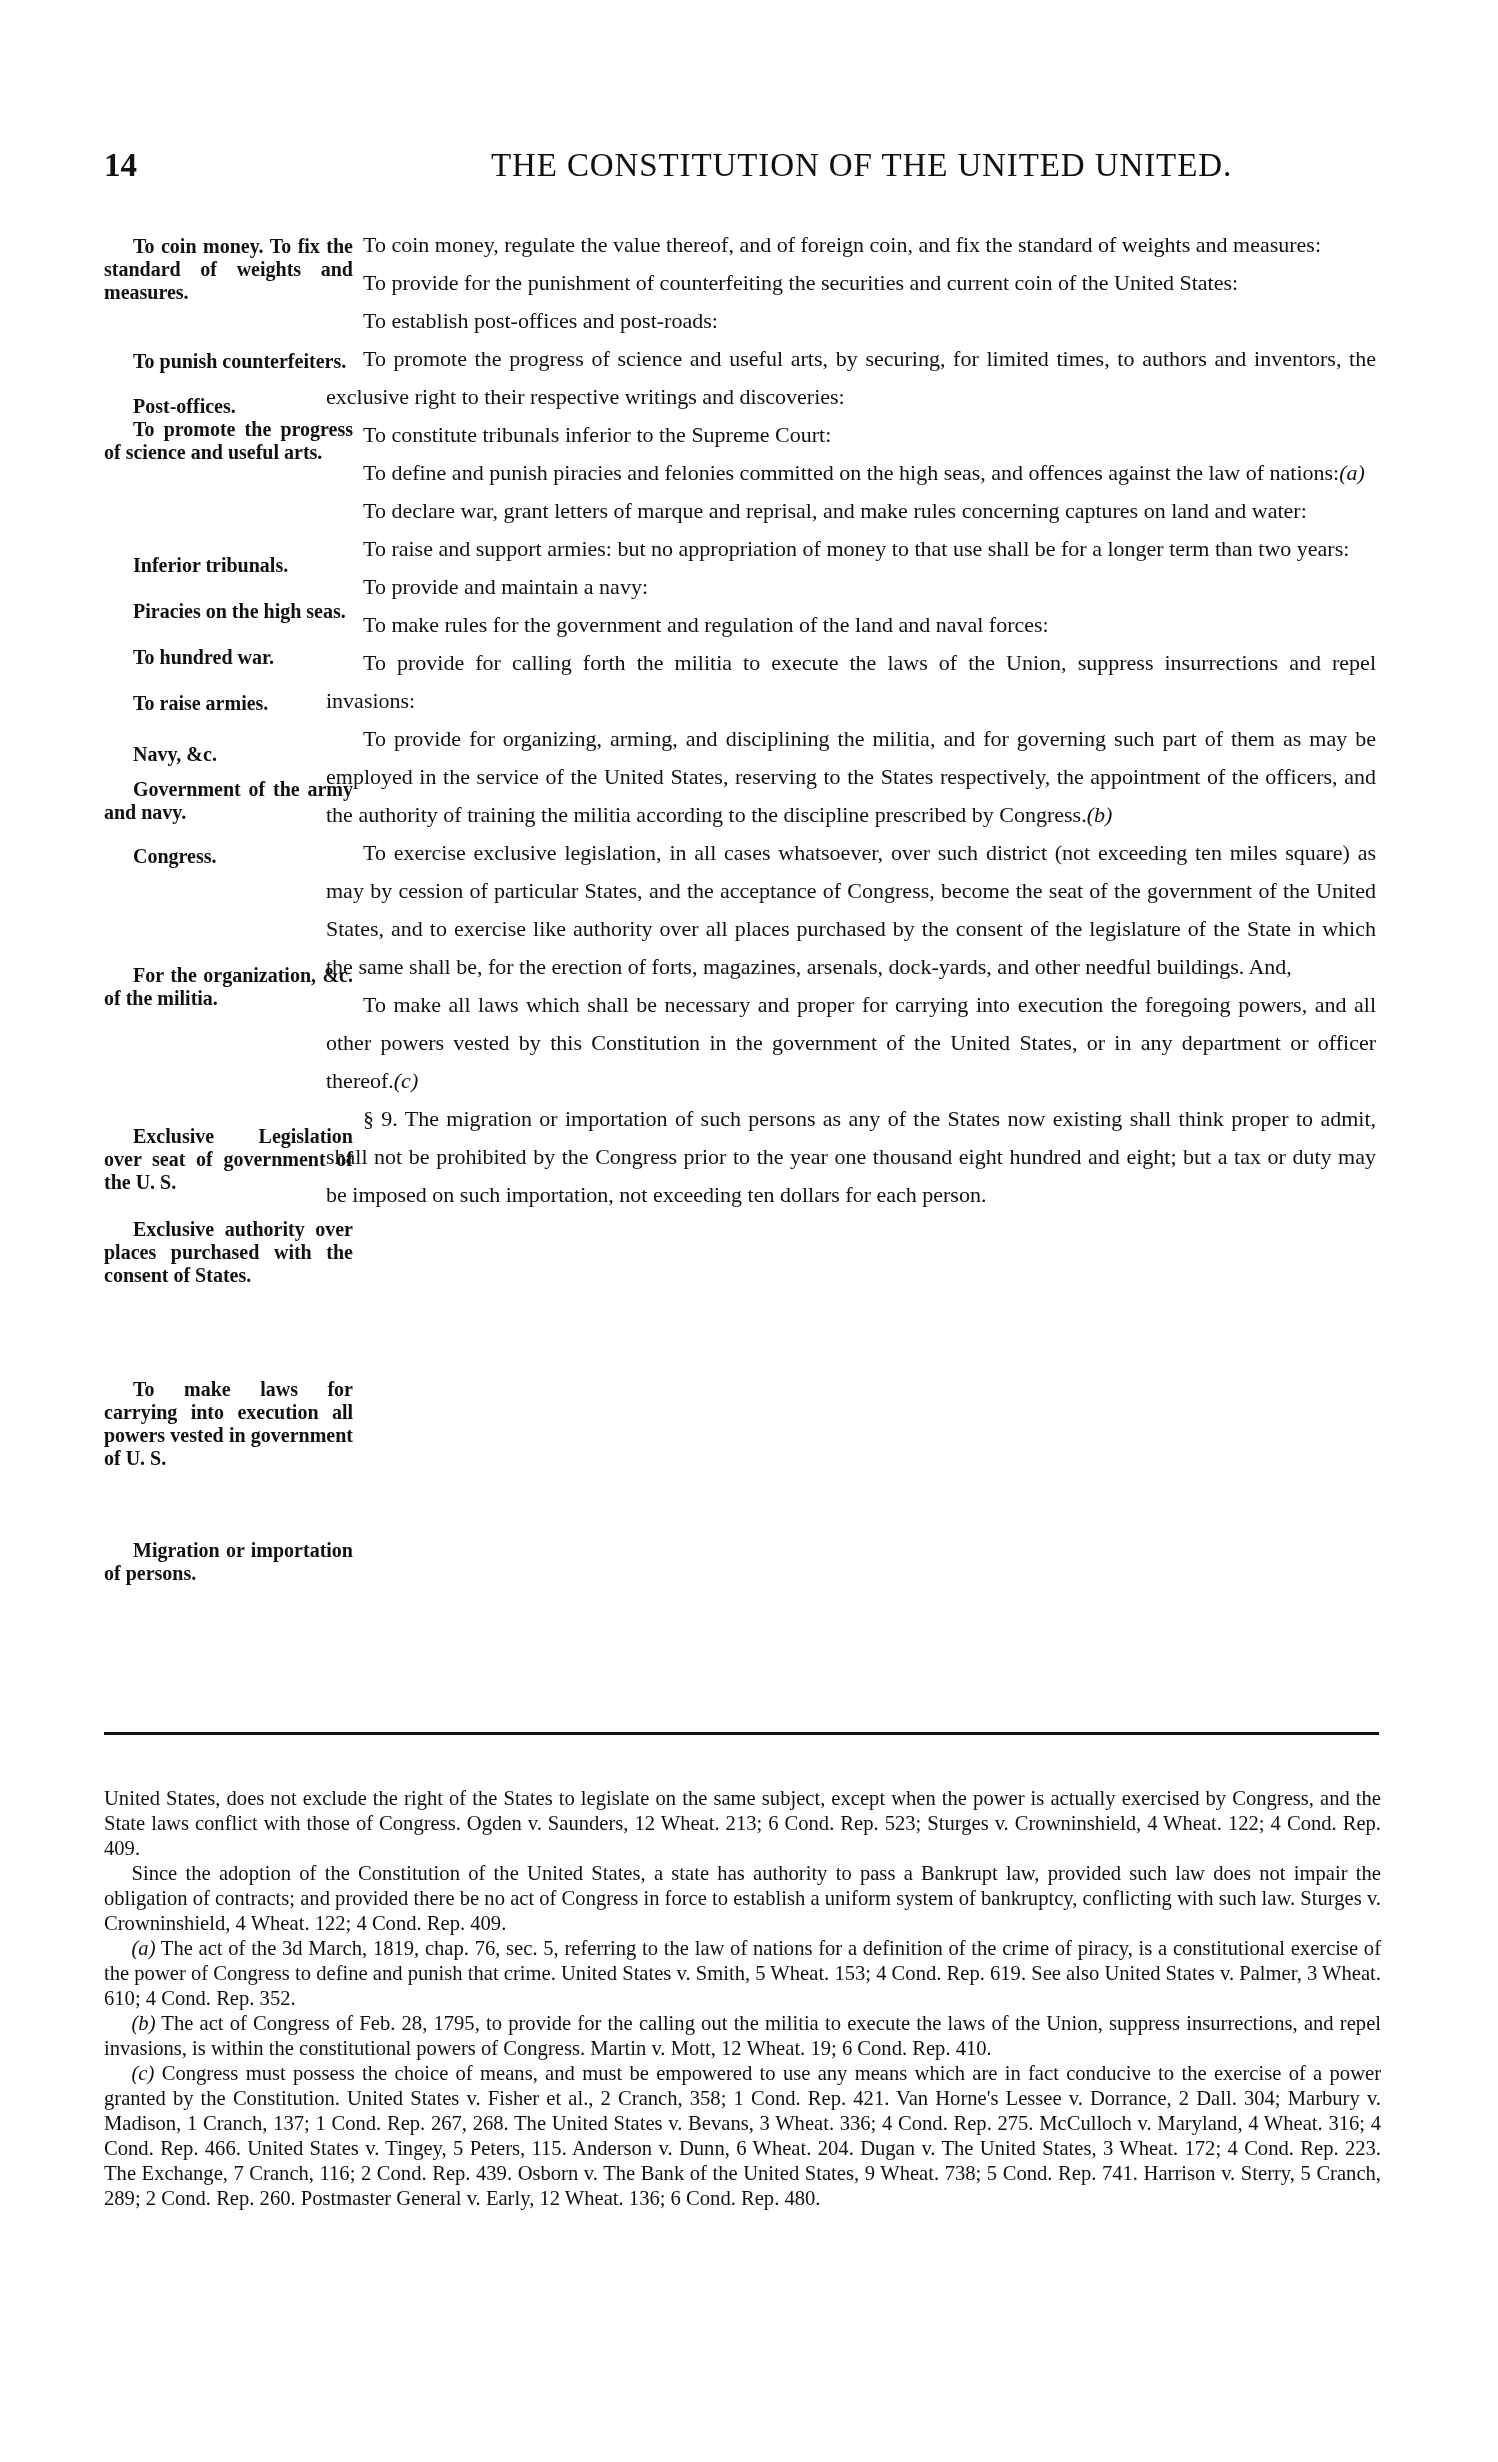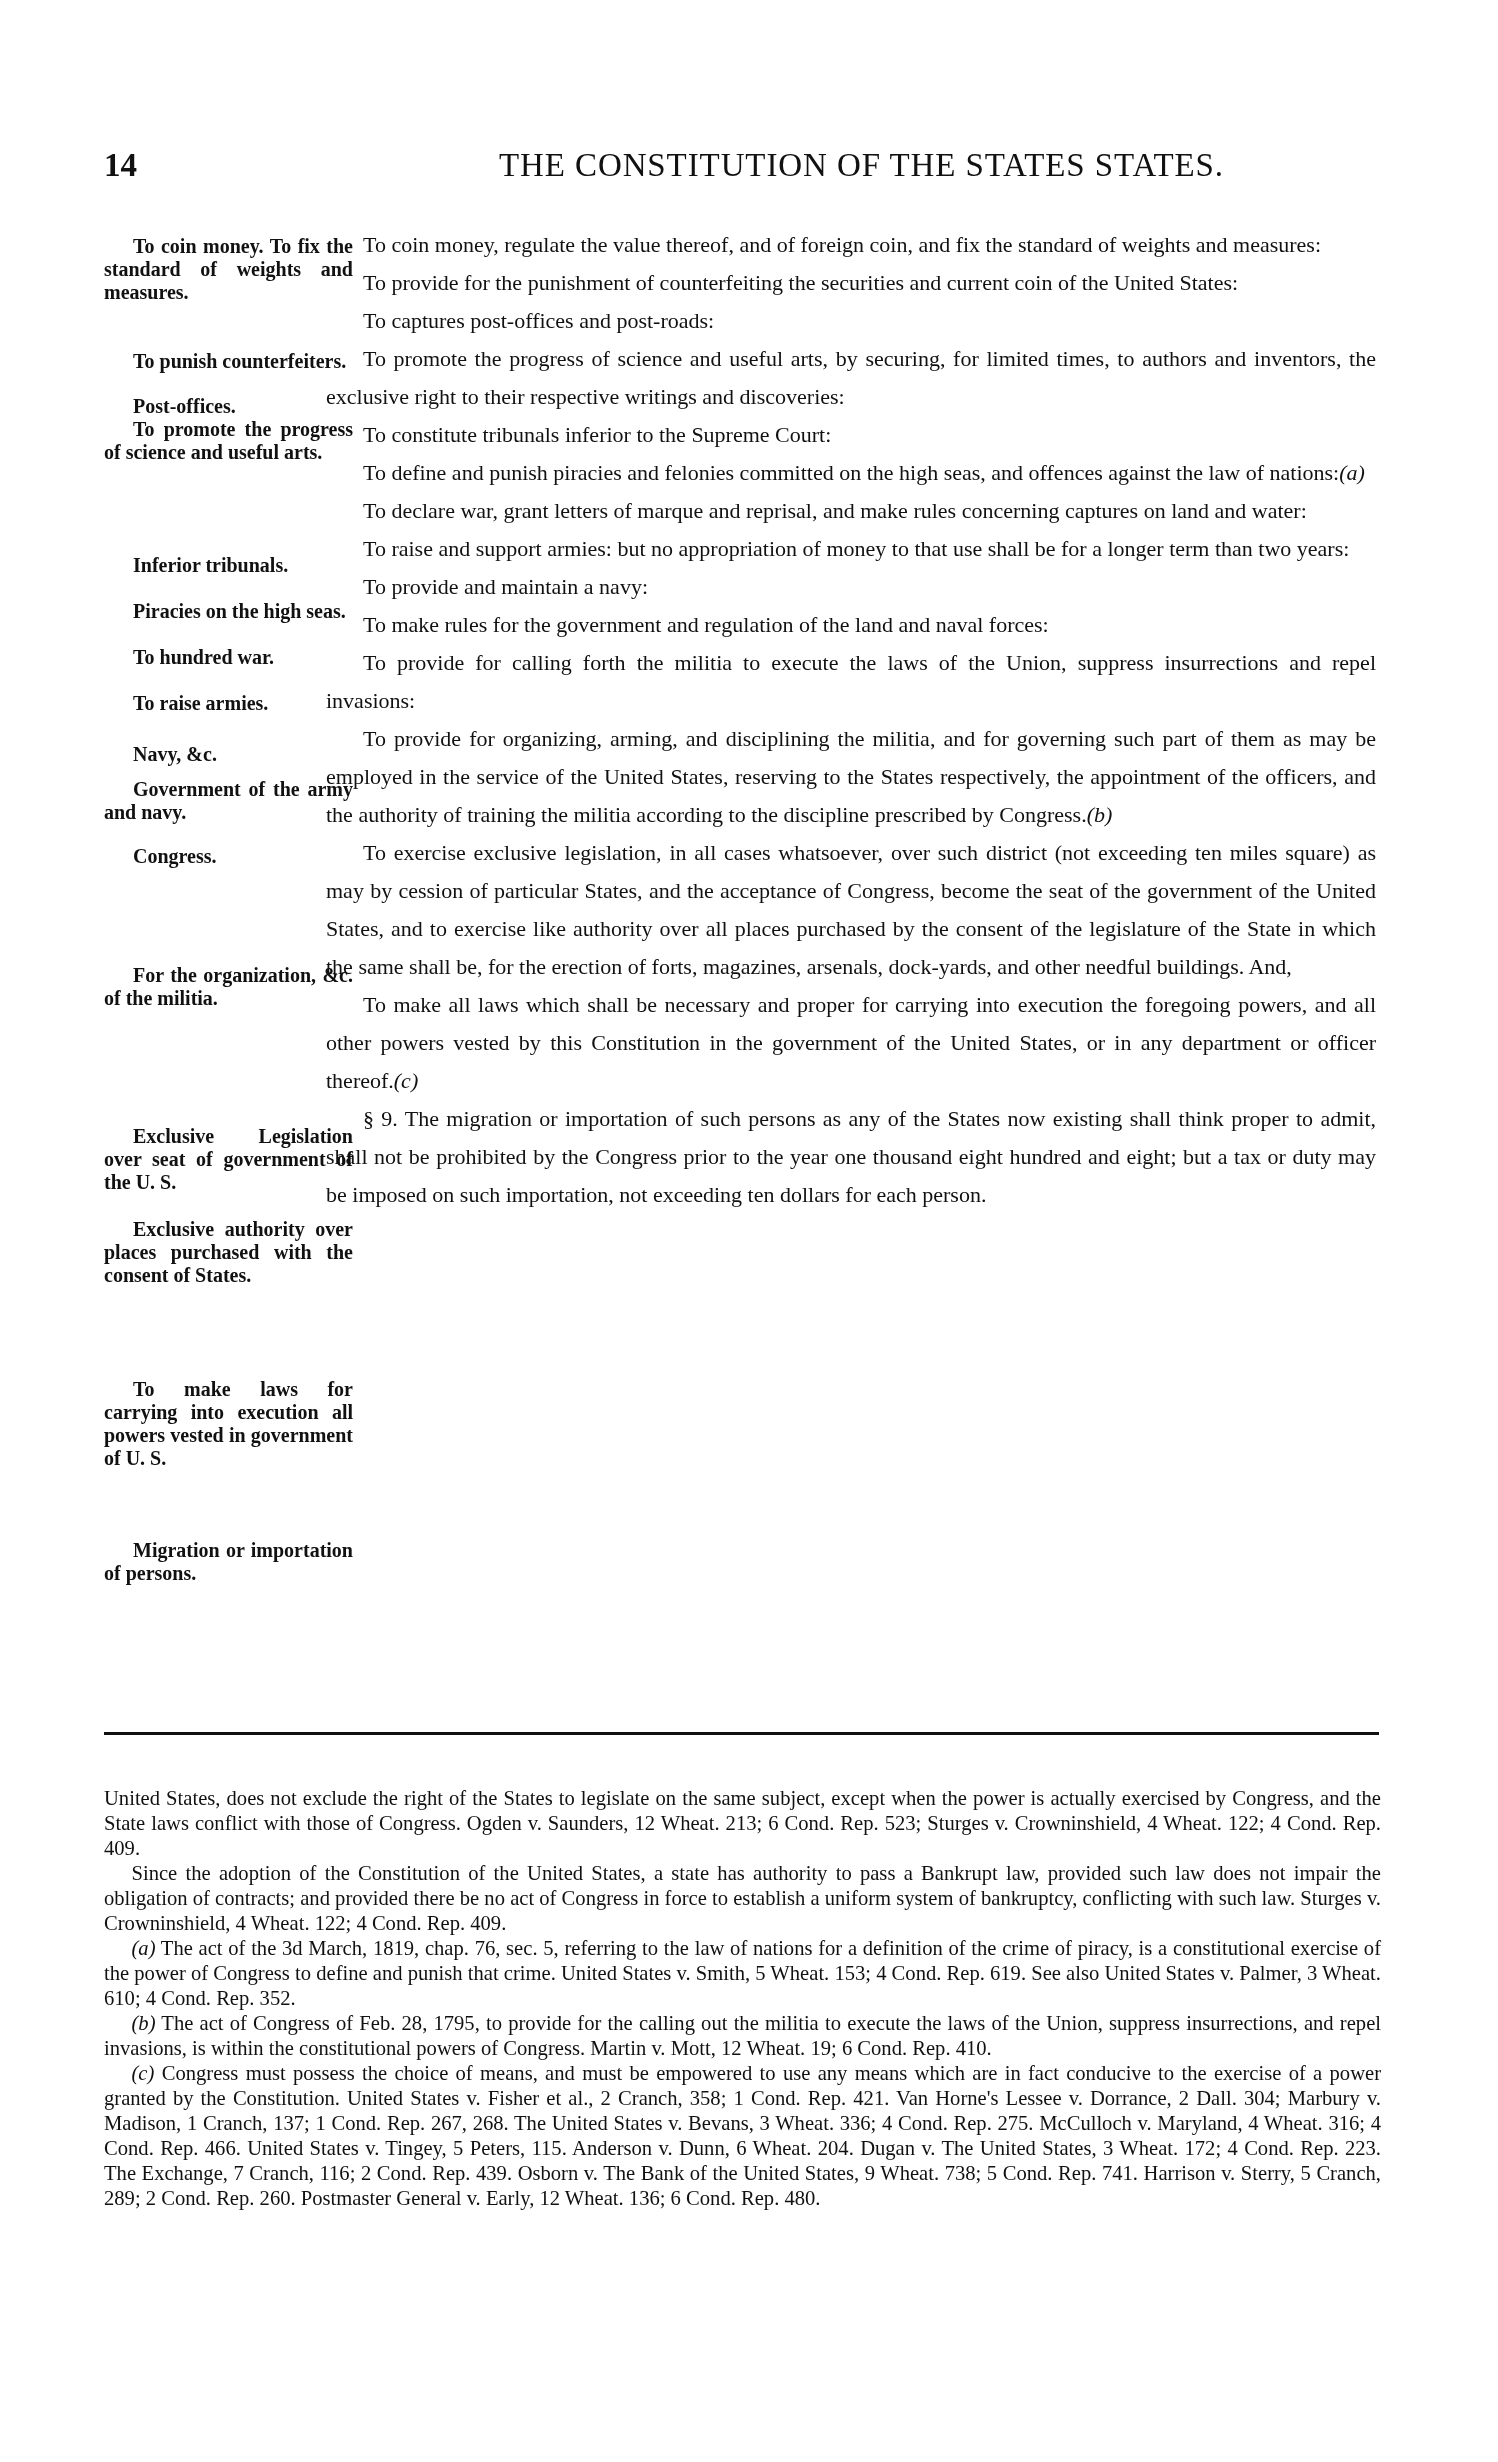--- a/index.html
+++ b/index.html
@@ -34,21 +34,21 @@
   .fn.indent { text-indent: 27.5px; }
   .fn-mark { font-style: italic; }
   .ref { font-style: italic; }
 </style>
 </head>
 <body>
 
 <div class="page">
 
   <div class="page-number">14</div>
-  <div class="running-head">THE CONSTITUTION OF THE STATES STATES.</div>
+  <div class="running-head">THE CONSTITUTION OF THE UNITED UNITED.</div>
 
   <div class="margin-notes">
     <p class="mnote" style="top:0px">To coin money. To fix the standard of weights and measures.</p>
     <p class="mnote" style="top:115px">To punish counterfeiters.</p>
     <p class="mnote" style="top:160px">Post-offices.</p>
     <p class="mnote" style="top:183px">To promote the progress of science and useful arts.</p>
     <p class="mnote" style="top:319px">Inferior tribunals.</p>
     <p class="mnote" style="top:365px">Piracies on the high seas.</p>
     <p class="mnote" style="top:411px">To hundred war.</p>
     <p class="mnote" style="top:457px">To raise armies.</p>
@@ -58,21 +58,21 @@
     <p class="mnote" style="top:729px">For the organization, &amp;c. of the militia.</p>
     <p class="mnote" style="top:890px">Exclusive Legislation over seat of government of the U. S.</p>
     <p class="mnote" style="top:983px">Exclusive authority over places purchased with the consent of States.</p>
     <p class="mnote" style="top:1143px">To make laws for carrying into execution all powers vested in government of U. S.</p>
     <p class="mnote" style="top:1304px">Migration or importation of persons.</p>
   </div>
 
   <div class="body-text">
     <p class="clause"><span>To coin money, regulate the value thereof, and of foreign coin, and fix the standard of weights and measures:</span></p>
     <p class="clause"><span>To provide for the punishment of counterfeiting the securities and current coin of the United States:</span></p>
-    <p class="clause"><span>To captures post-offices and post-roads:</span></p>
+    <p class="clause"><span>To establish post-offices and post-roads:</span></p>
     <p class="clause"><span>To promote the progress of science and useful arts, by securing, for limited times, to authors and inventors, the exclusive right to their respective writings and discoveries:</span></p>
     <p class="clause"><span>To constitute tribunals inferior to the Supreme Court:</span></p>
     <p class="clause"><span>To define and punish piracies and felonies committed on the high seas, and offences against the law of nations:</span><span class="ref">(a)</span></p>
     <p class="clause"><span>To declare war, grant letters of marque and reprisal, and make rules concerning captures on land and water:</span></p>
     <p class="clause"><span>To raise and support armies: but no appropriation of money to that use shall be for a longer term than two years:</span></p>
     <p class="clause"><span>To provide and maintain a navy:</span></p>
     <p class="clause"><span>To make rules for the government and regulation of the land and naval forces:</span></p>
     <p class="clause"><span>To provide for calling forth the militia to execute the laws of the Union, suppress insurrections and repel invasions:</span></p>
     <p class="clause"><span>To provide for organizing, arming, and disciplining the militia, and for governing such part of them as may be employed in the service of the United States, reserving to the States respectively, the appointment of the officers, and the authority of training the militia according to the discipline prescribed by Congress.</span><span class="ref">(b)</span></p>
     <p class="clause"><span>To exercise exclusive legislation, in all cases whatsoever, over such district (not exceeding ten miles square) as may by cession of particular States, and the acceptance of Congress, become the seat of the government of the United States, and to exercise like authority over all places purchased by the consent of the legislature of the State in which the same shall be, for the erection of forts, magazines, arsenals, dock-yards, and other needful buildings. And,</span></p>

